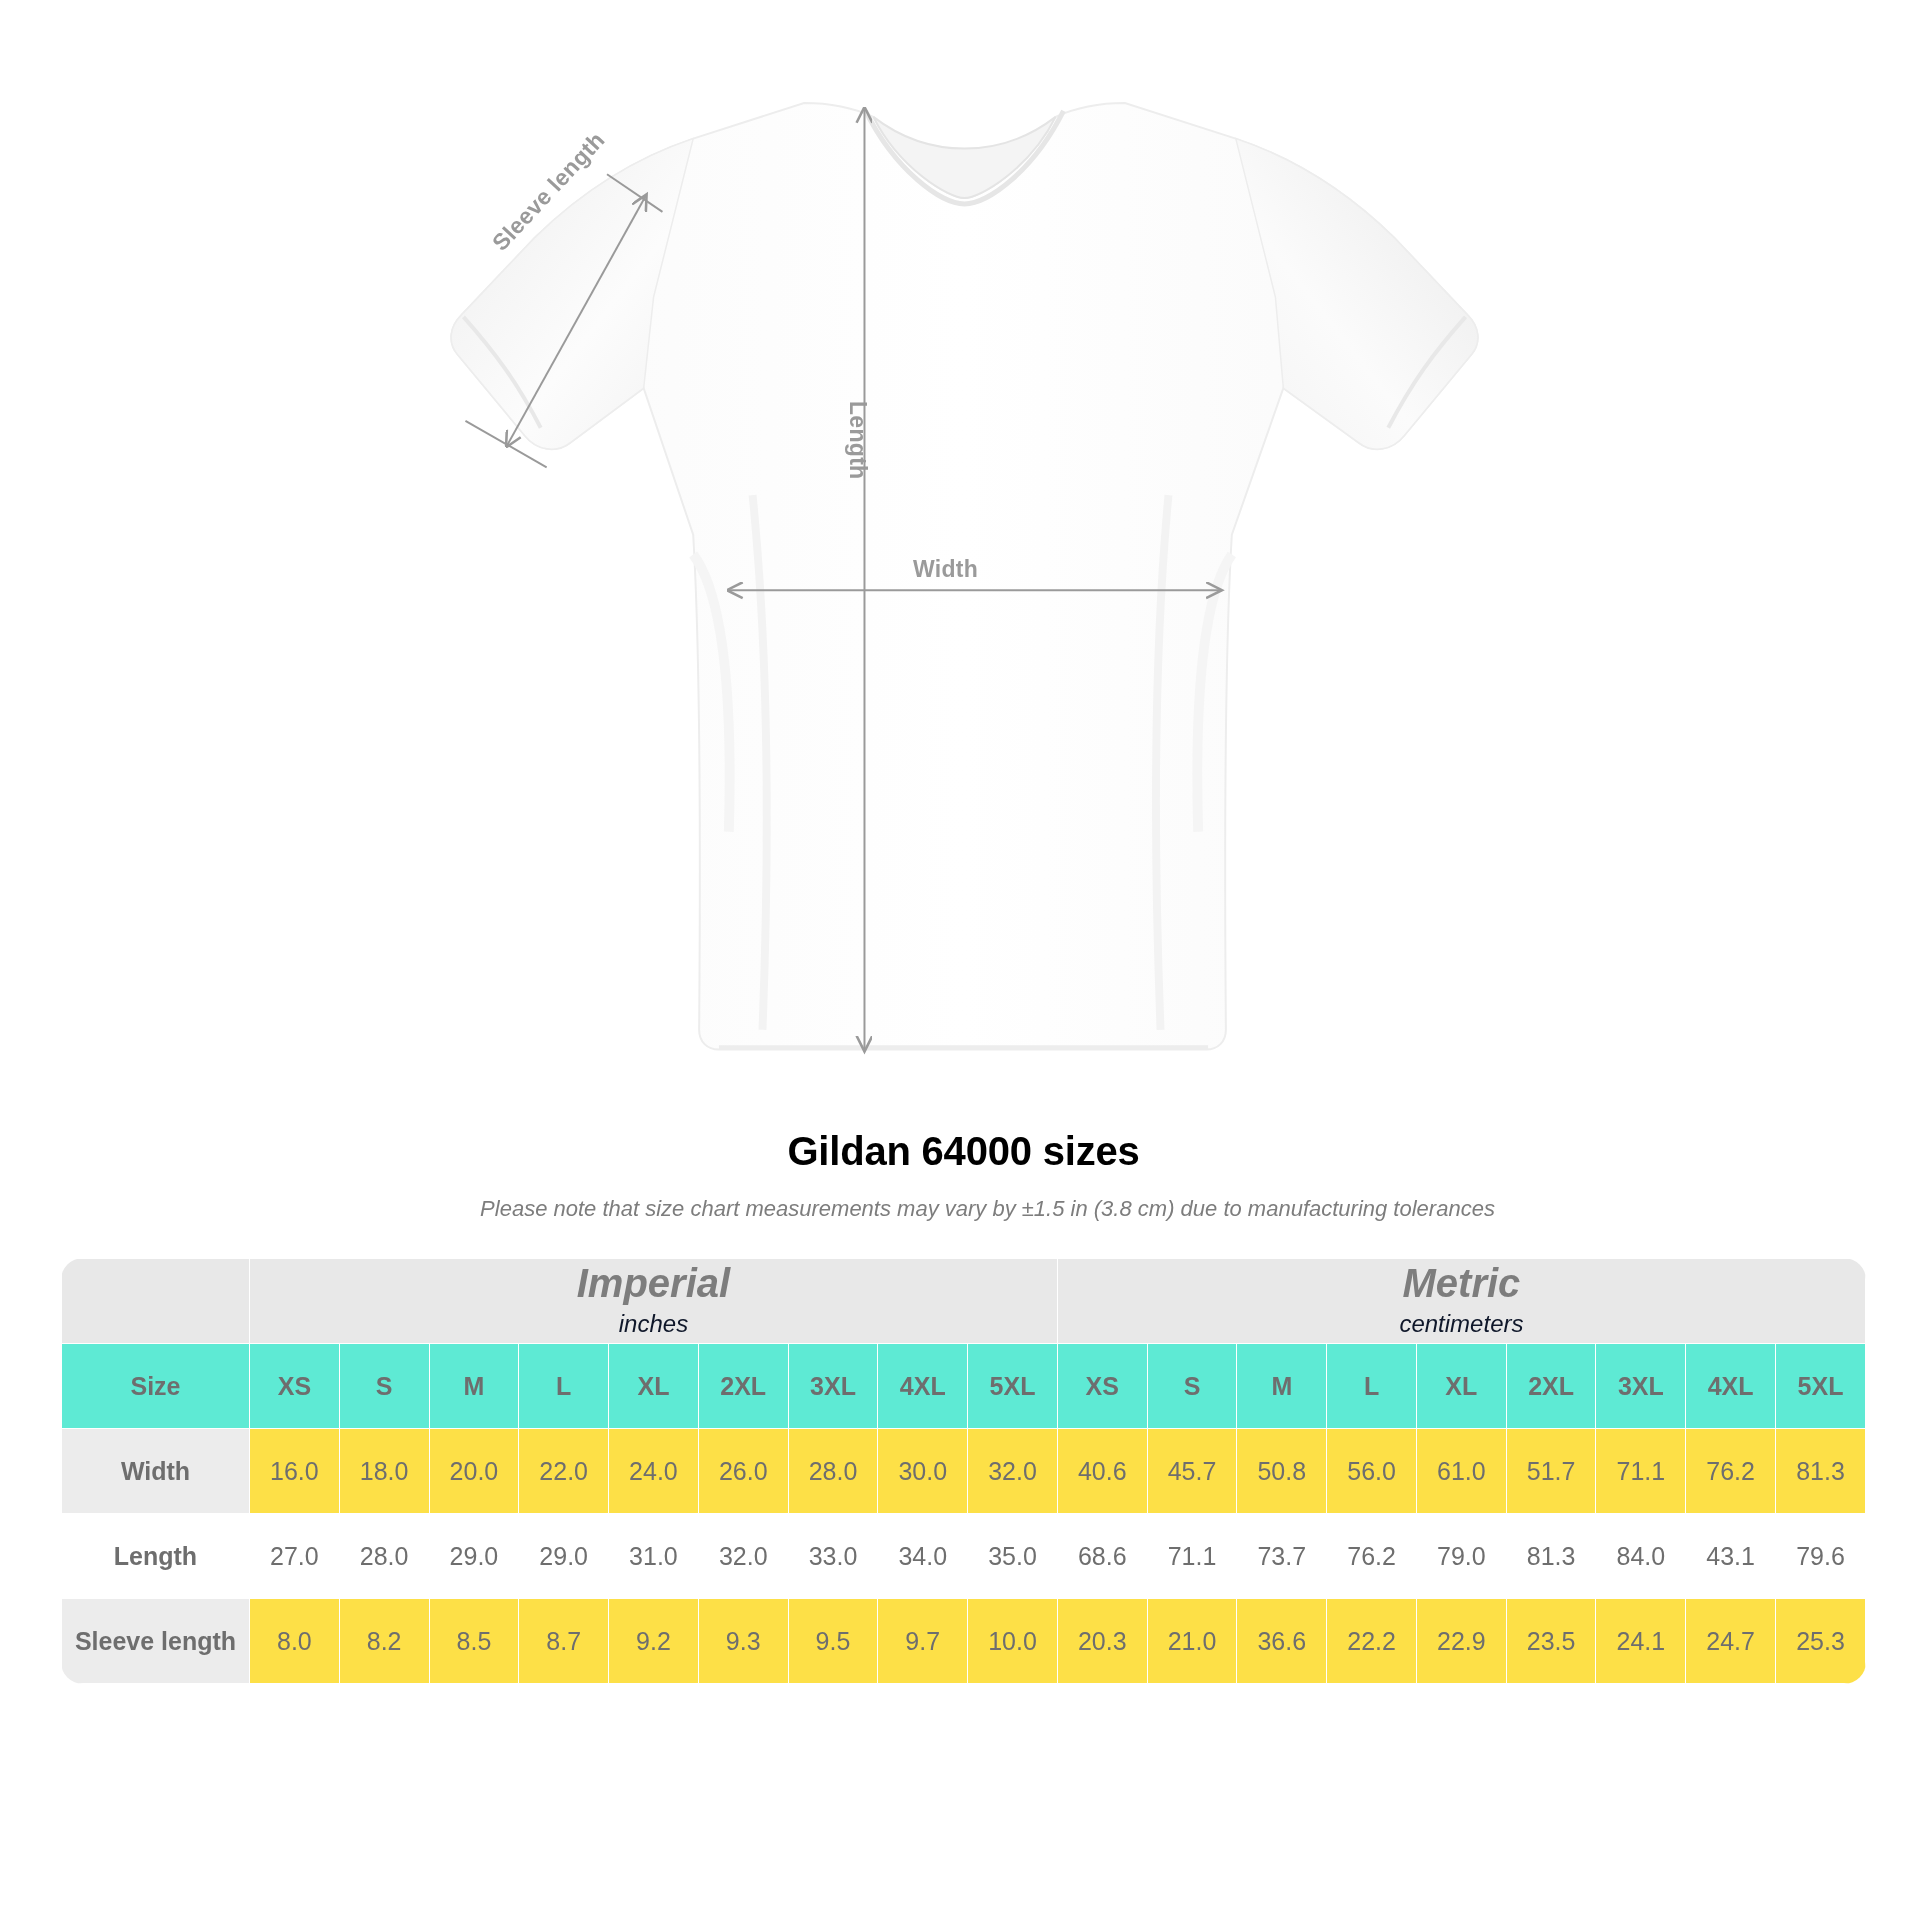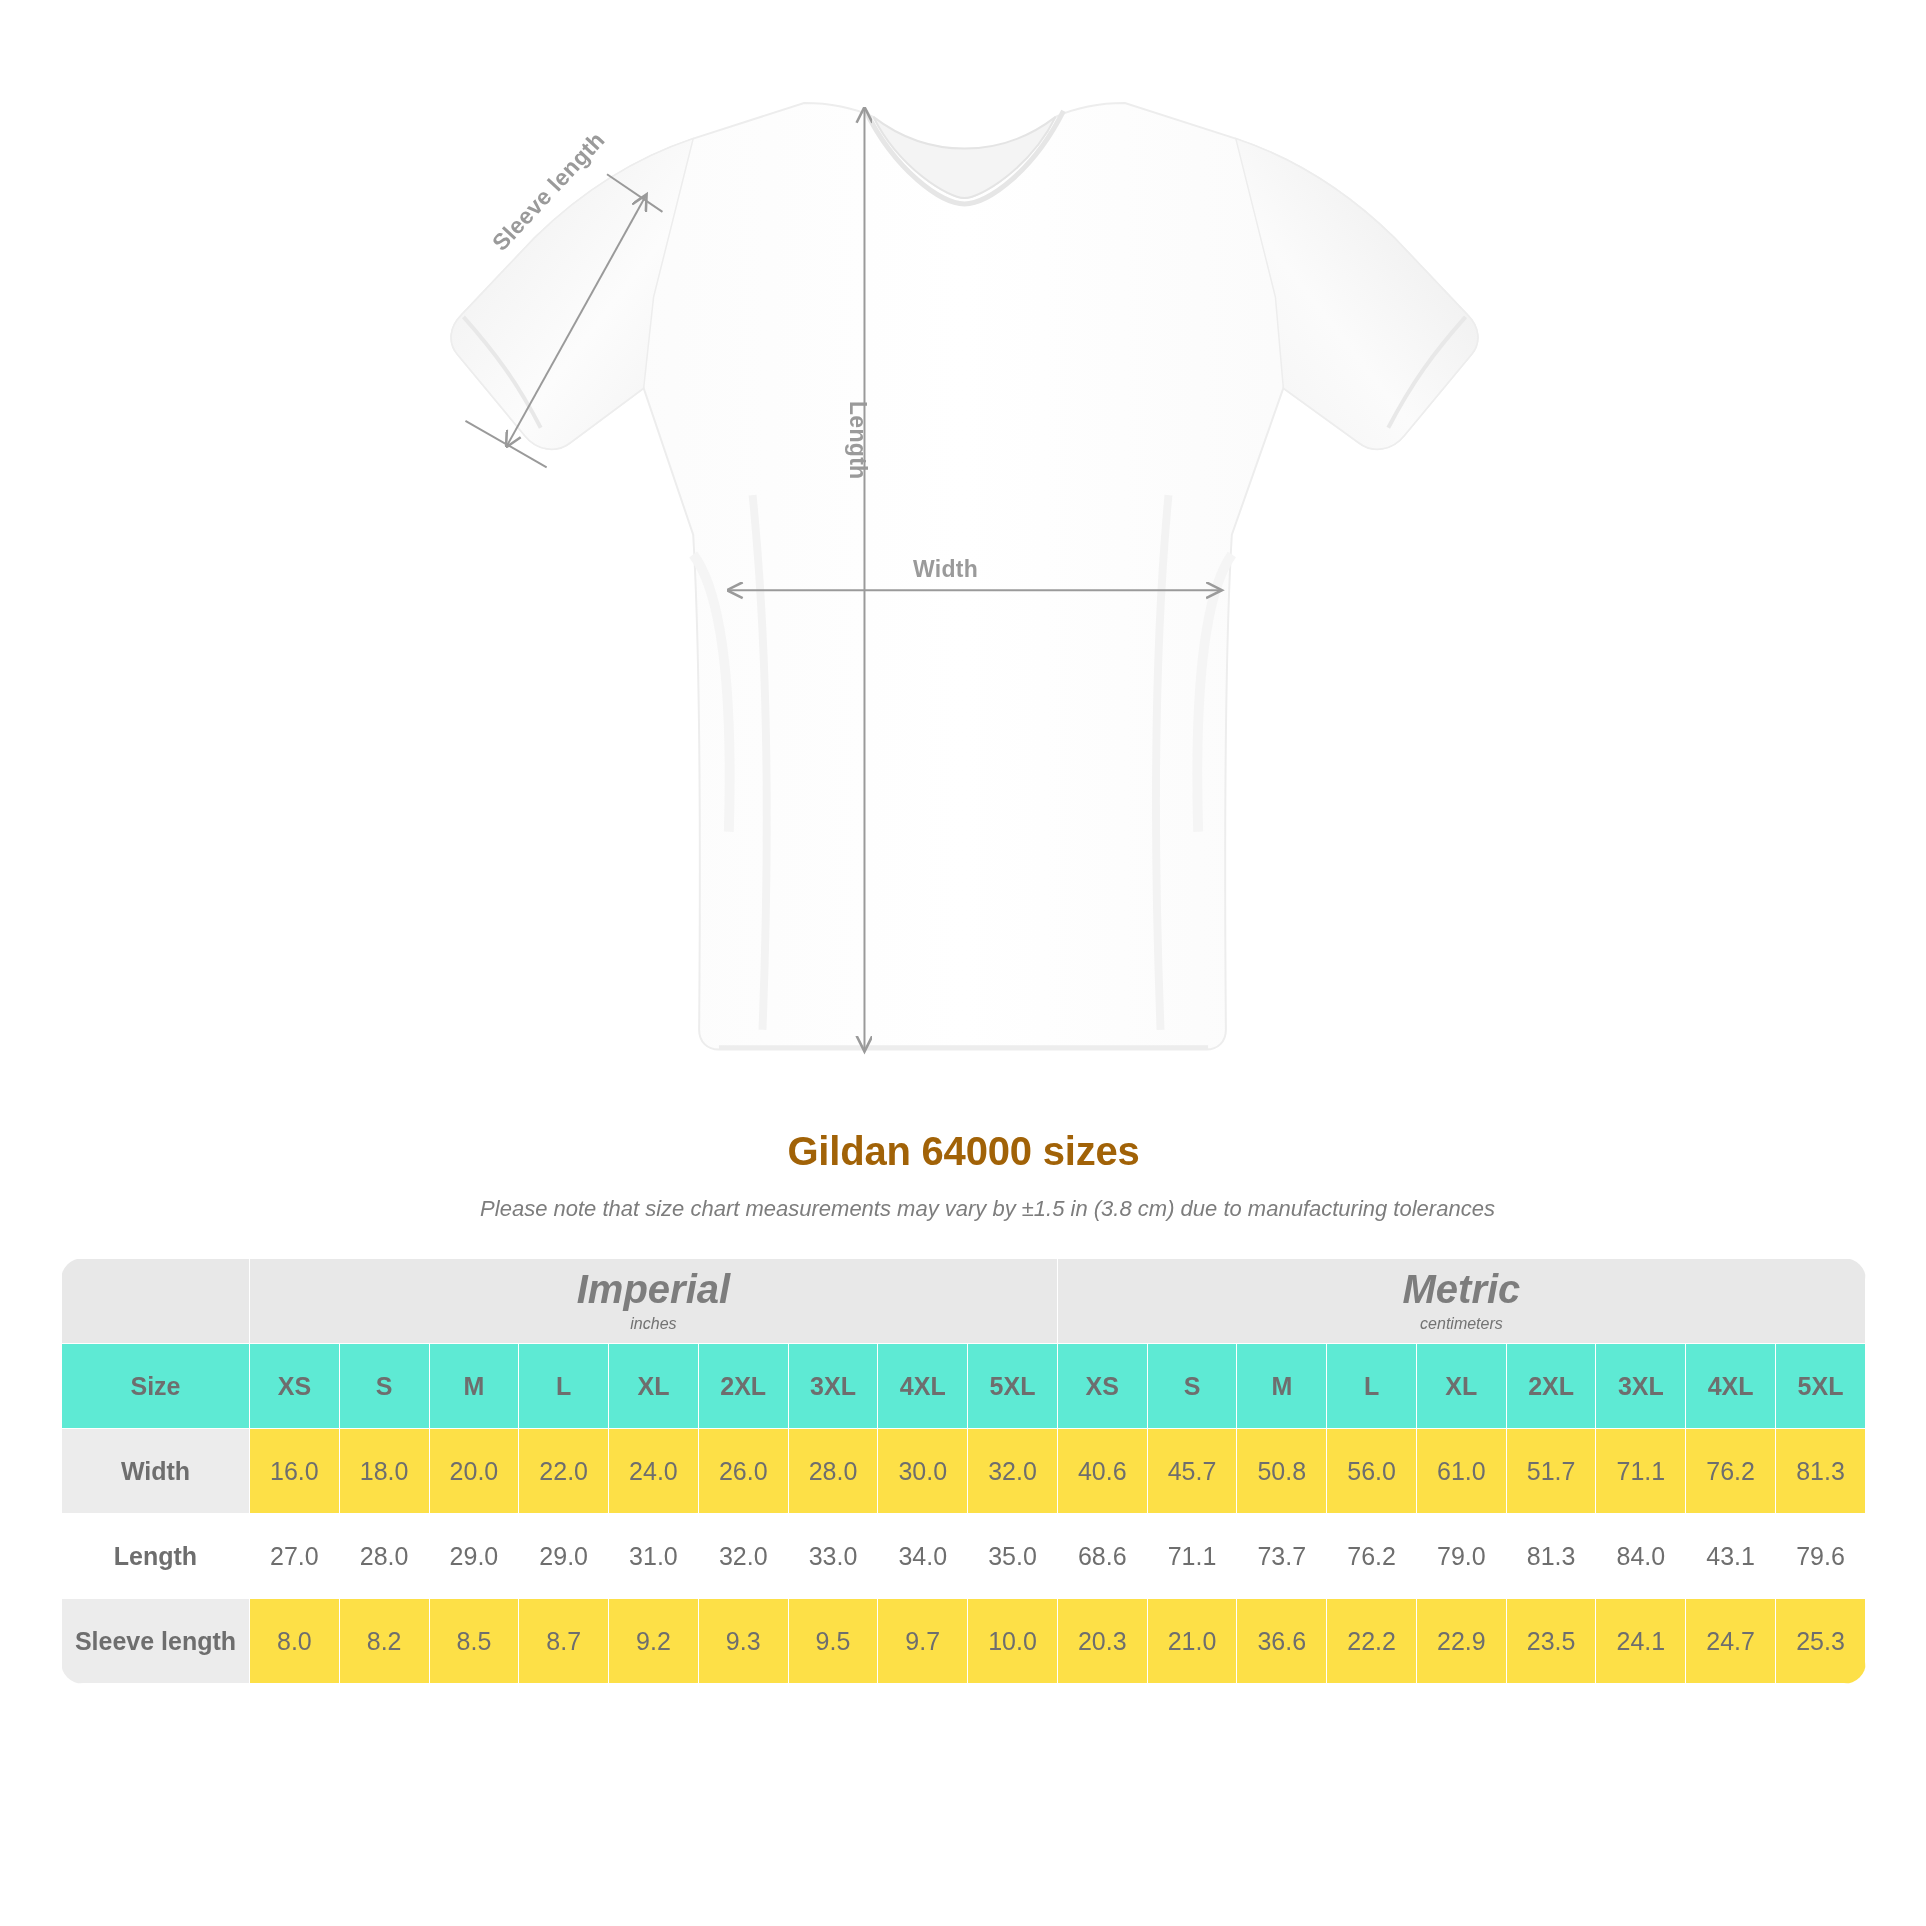--- a/index.html
+++ b/index.html
@@ -53,21 +53,21 @@
   }
 
   
   .title-block {
     text-align: center;
     margin-top: 20px;
   }
   .chart-title {
     font-size: 40px;
     font-weight: bold;
-    color: #a16207;
+    color: #000000;
     margin: 0;
     letter-spacing: -0.2px;
   }
   .chart-note {
     font-size: 22px;
     font-style: italic;
     color: #7d7d7d;
     margin-top: 22px;
     padding-left: 48px;
   }
@@ -99,23 +99,23 @@
   }
   .unit-head .unit-name {
     font-size: 40px;
     font-style: italic;
     font-weight: bold;
     color: #7d7d7d;
     display: block;
     line-height: 1.15;
   }
   .unit-head .unit-sub {
-    font-size: 16px;
+    font-size: 24px;
     font-style: italic;
-    color: #737373;
+    color: #0f172a;
     display: block;
     line-height: 1.5;
   }
   .corner-cell { background: #e8e8e8; }
   .head-row td {
     background: #5eead4;
     font-weight: bold;
     font-size: 25px;
     color: #6e6e6e;
   }

